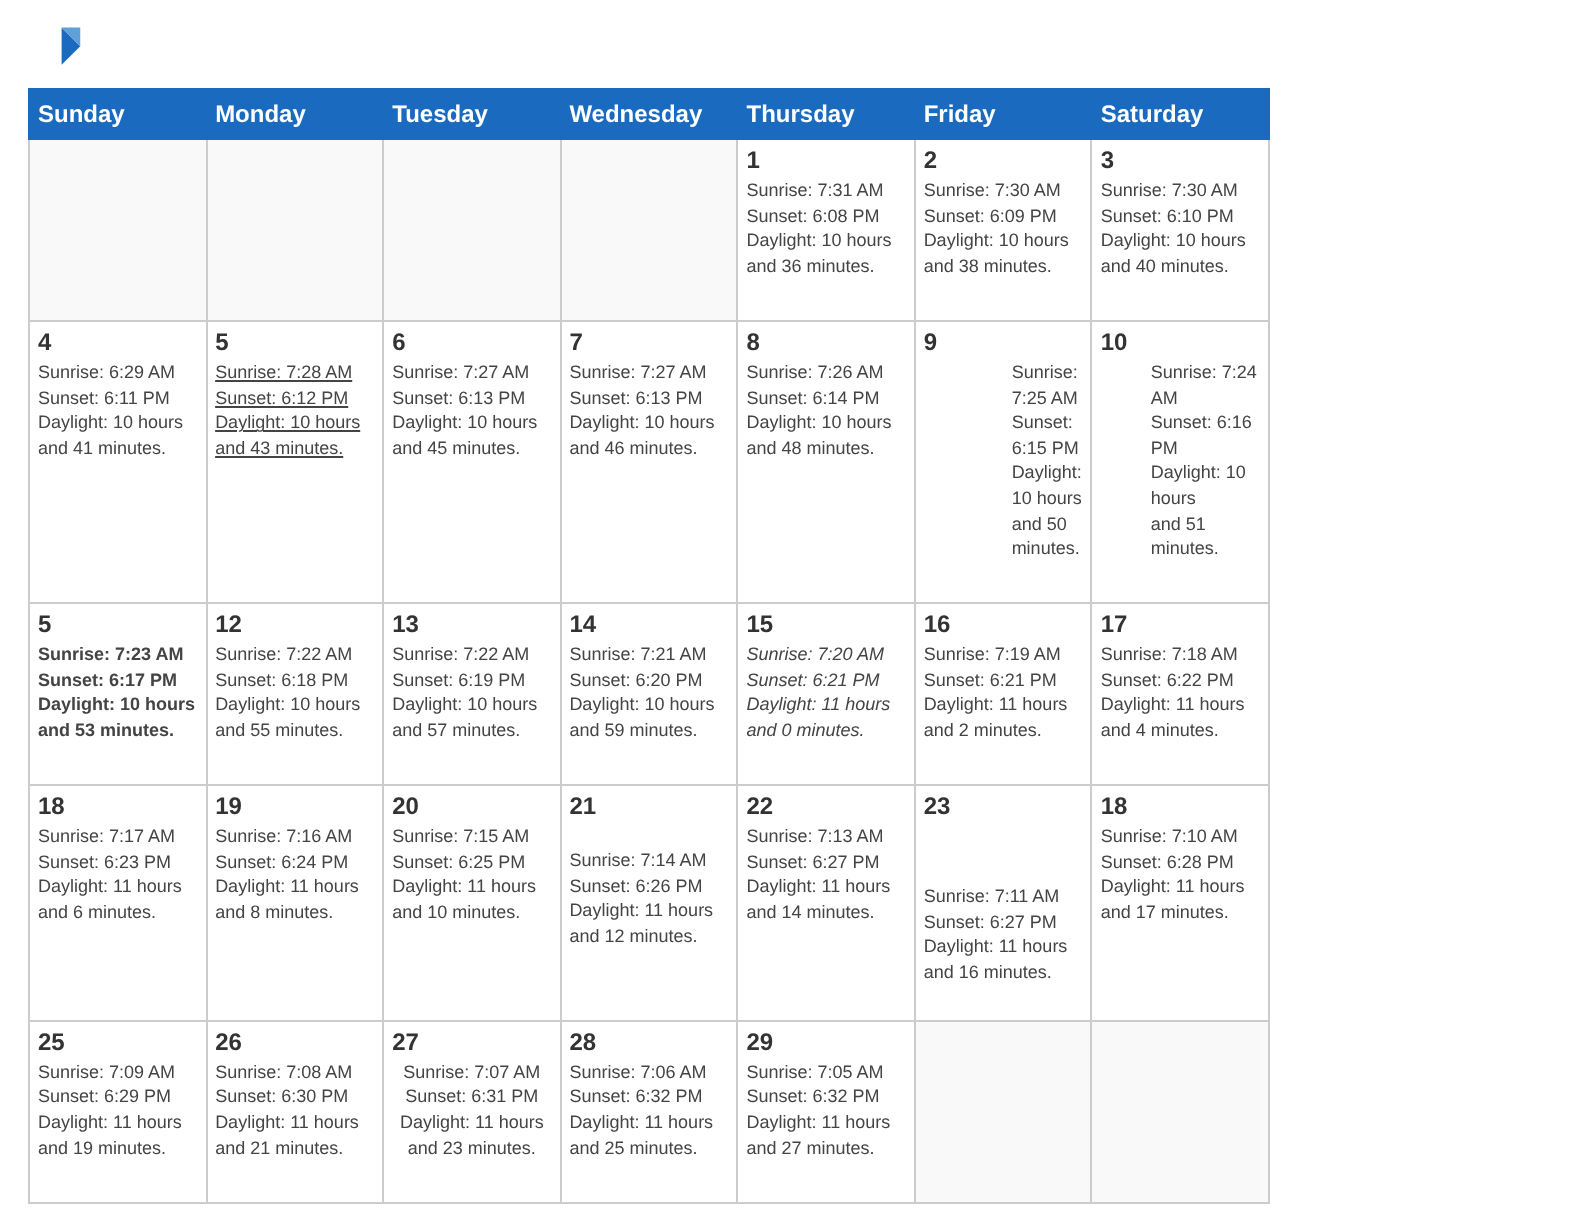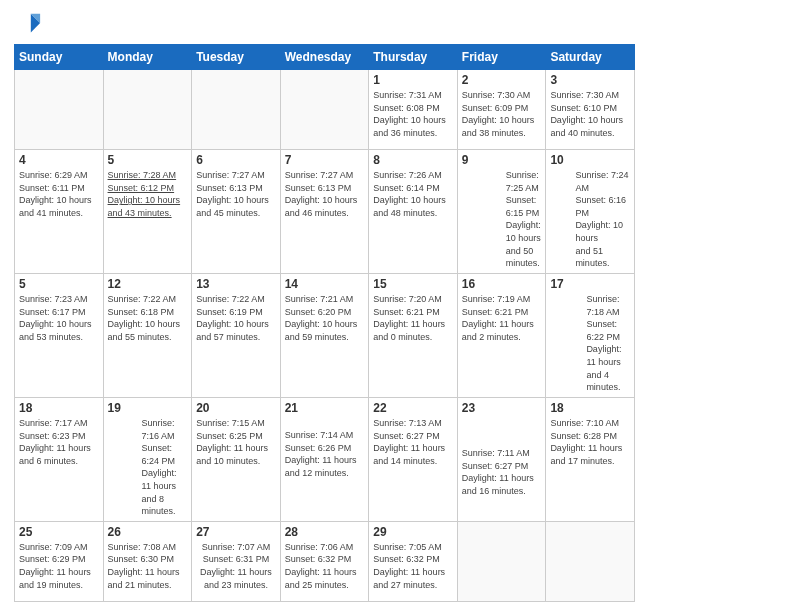--- a/index.html
+++ b/index.html
@@ -208,21 +208,21 @@
             <span class="day-num">10</span>
             <div class="day-info" style="white-space: pre-line; margin-left: 25px;">Sunrise: 7:24 AM
 Sunset: 6:16 PM
 Daylight: 10 hours
 and 51 minutes.</div>
           </td>
         </tr>
         <tr>
           <td>
             <span class="day-num">5</span>
-            <div class="day-info" style="white-space: pre-line;">Sunrise: 7:23 AM
+            <div class="day-info" style="white-space: pre-line; font-weight: bold;">Sunrise: 7:23 AM
 Sunset: 6:17 PM
 Daylight: 10 hours
 and 53 minutes.</div>
           </td>
           <td>
             <span class="day-num">12</span>
             <div class="day-info" style="white-space: pre-line;">Sunrise: 7:22 AM
 Sunset: 6:18 PM
 Daylight: 10 hours
 and 55 minutes.</div>
@@ -236,51 +236,51 @@
           </td>
           <td>
             <span class="day-num">14</span>
             <div class="day-info" style="white-space: pre-line;">Sunrise: 7:21 AM
 Sunset: 6:20 PM
 Daylight: 10 hours
 and 59 minutes.</div>
           </td>
           <td>
             <span class="day-num">15</span>
-            <div class="day-info" style="white-space: pre-line;">Sunrise: 7:20 AM
+            <div class="day-info" style="white-space: pre-line; font-style: italic;">Sunrise: 7:20 AM
 Sunset: 6:21 PM
 Daylight: 11 hours
 and 0 minutes.</div>
           </td>
           <td>
             <span class="day-num">16</span>
             <div class="day-info" style="white-space: pre-line;">Sunrise: 7:19 AM
 Sunset: 6:21 PM
 Daylight: 11 hours
 and 2 minutes.</div>
           </td>
           <td>
             <span class="day-num">17</span>
-            <div class="day-info" style="white-space: pre-line; margin-left: 36px;">Sunrise: 7:18 AM
+            <div class="day-info" style="white-space: pre-line;">Sunrise: 7:18 AM
 Sunset: 6:22 PM
 Daylight: 11 hours
 and 4 minutes.</div>
           </td>
         </tr>
         <tr>
           <td>
             <span class="day-num">18</span>
             <div class="day-info" style="white-space: pre-line;">Sunrise: 7:17 AM
 Sunset: 6:23 PM
 Daylight: 11 hours
 and 6 minutes.</div>
           </td>
           <td>
             <span class="day-num">19</span>
-            <div class="day-info" style="white-space: pre-line; margin-left: 34px;">Sunrise: 7:16 AM
+            <div class="day-info" style="white-space: pre-line;">Sunrise: 7:16 AM
 Sunset: 6:24 PM
 Daylight: 11 hours
 and 8 minutes.</div>
           </td>
           <td>
             <span class="day-num">20</span>
             <div class="day-info" style="white-space: pre-line;">Sunrise: 7:15 AM
 Sunset: 6:25 PM
 Daylight: 11 hours
 and 10 minutes.</div>

